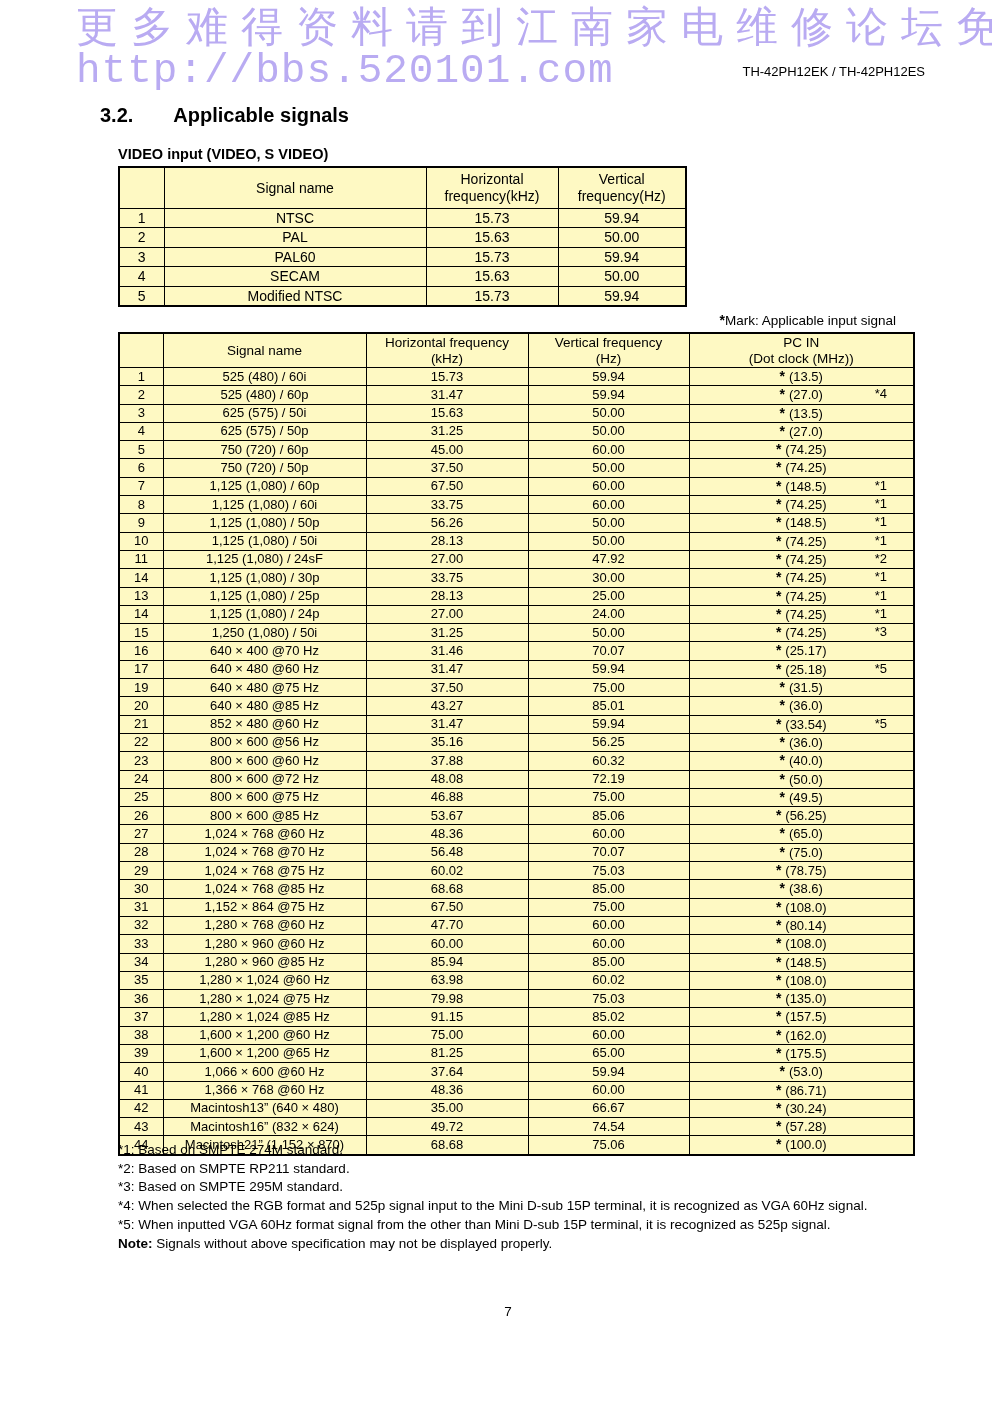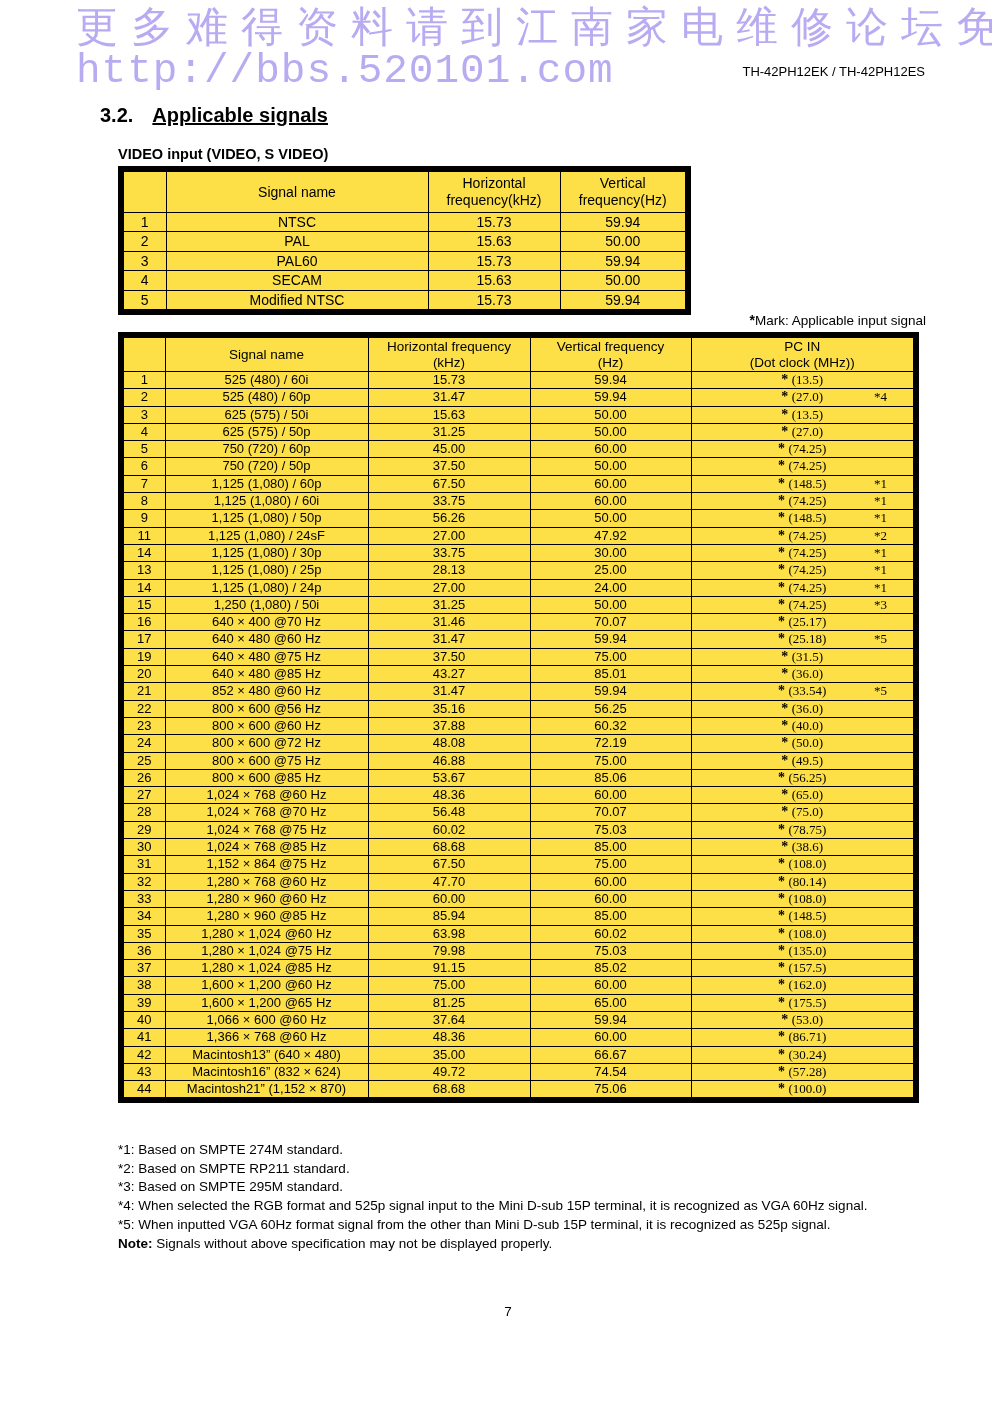--- a/index.html
+++ b/index.html
@@ -9,39 +9,39 @@
   .wm1{position:absolute;left:76px;top:4px;font-size:42px;line-height:46px;
        letter-spacing:13px;color:#b9abf2;white-space:nowrap;
        font-family:"DejaVu Sans",sans-serif;font-weight:400;}
   .wm2{position:absolute;left:76px;top:52px;font-size:41px;line-height:38px;
        letter-spacing:1px;color:#b9abf2;white-space:nowrap;
        font-family:"Liberation Mono",monospace;}
   .model{position:absolute;top:64px;right:67px;font-size:13px;color:#000;}
   
   .heading{position:absolute;left:100px;top:104px;margin:0;font-size:20px;
            font-weight:bold;color:#000;}
-  .heading .ht{margin-left:19px;text-decoration:underline;}
+  .heading .ht{margin-left:40px;}
   .cap{position:absolute;left:118px;top:146px;font-size:14.5px;font-weight:bold;color:#000;}
   
   table{border-collapse:collapse;table-layout:fixed;position:absolute;
-        border:6px solid #000000;background:#fde047;}
+        border:2px solid #000000;background:#fef9c3;}
   th,td{border:1px solid #000;text-align:center;vertical-align:middle;
         padding:0;overflow:hidden;white-space:nowrap;color:#000;}
   th{font-weight:normal;}
   .t1{left:118px;top:166px;width:567px;font-size:14px;}
   .t1 th{height:40px;line-height:17px;font-size:14px;}
   .t1 td{height:18.4px;line-height:18.4px;}
   .t2{left:118px;top:332px;width:795px;font-size:13px;}
   .t2 th{height:33px;line-height:16px;font-size:13.5px;}
   .t2 td{height:16.3px;line-height:16.3px;}
-  .pcc{position:relative;font-family:Liberation Serif, serif;}
+  .pcc{position:relative;}
   .pcc b{font-size:14px;}
   .pcc .ref{position:absolute;right:26px;top:0;line-height:16.3px;}
   .markstar{font-weight:bold;font-size:14px;}
-  .marknote{position:absolute;right:66px;top:312px;font-size:13.5px;color:#000;}
+  .marknote{position:absolute;right:96px;top:312px;font-size:13.5px;color:#000;}
   
   .fnotes{position:absolute;left:118px;top:1141px;font-size:13.5px;
           line-height:18.7px;color:#000;}
   .pageno{position:absolute;left:12px;top:1304px;width:992px;text-align:center;
           font-size:13.5px;color:#000;}
 </style>
 </head>
 <body>
 
 <div class="page">
@@ -180,20 +180,27 @@
           <td class="pcc"><b>* </b><span>(74.25)</span><span class="ref">*1</span></td>
         </tr>
         <tr>
           <td>9</td>
           <td>1,125 (1,080) / 50p</td>
           <td>56.26</td>
           <td>50.00</td>
           <td class="pcc"><b>* </b><span>(148.5)</span><span class="ref">*1</span></td>
         </tr>
         <tr>
+          <td>10</td>
+          <td>1,125 (1,080) / 50i</td>
+          <td>28.13</td>
+          <td>50.00</td>
+          <td class="pcc"><b>* </b><span>(74.25)</span><span class="ref">*1</span></td>
+        </tr>
+        <tr>
           <td>11</td>
           <td>1,125 (1,080) / 24sF</td>
           <td>27.00</td>
           <td>47.92</td>
           <td class="pcc"><b>* </b><span>(74.25)</span><span class="ref">*2</span></td>
         </tr>
         <tr>
           <td>14</td>
           <td>1,125 (1,080) / 30p</td>
           <td>33.75</td>

